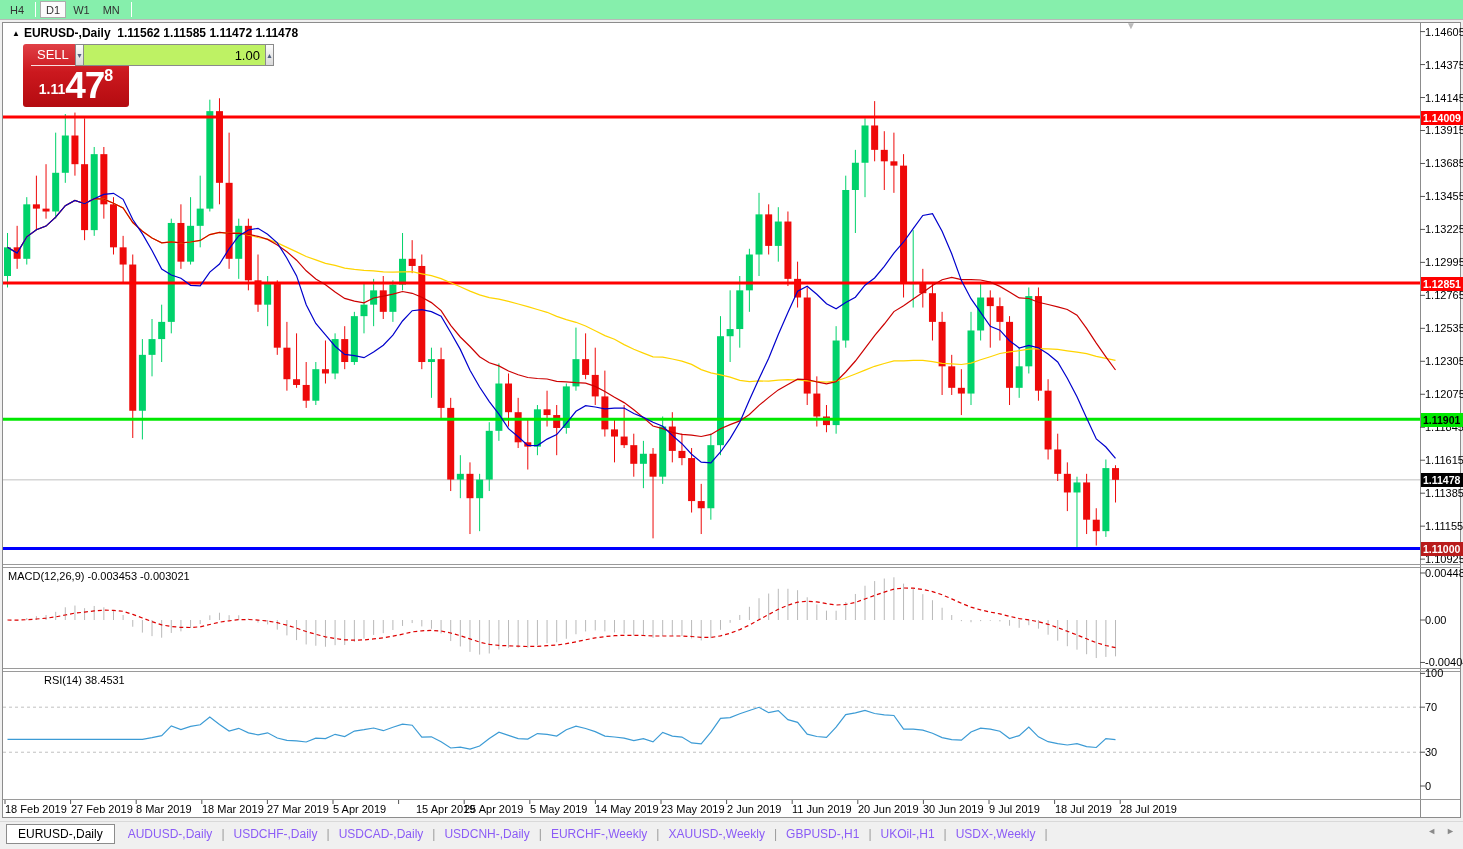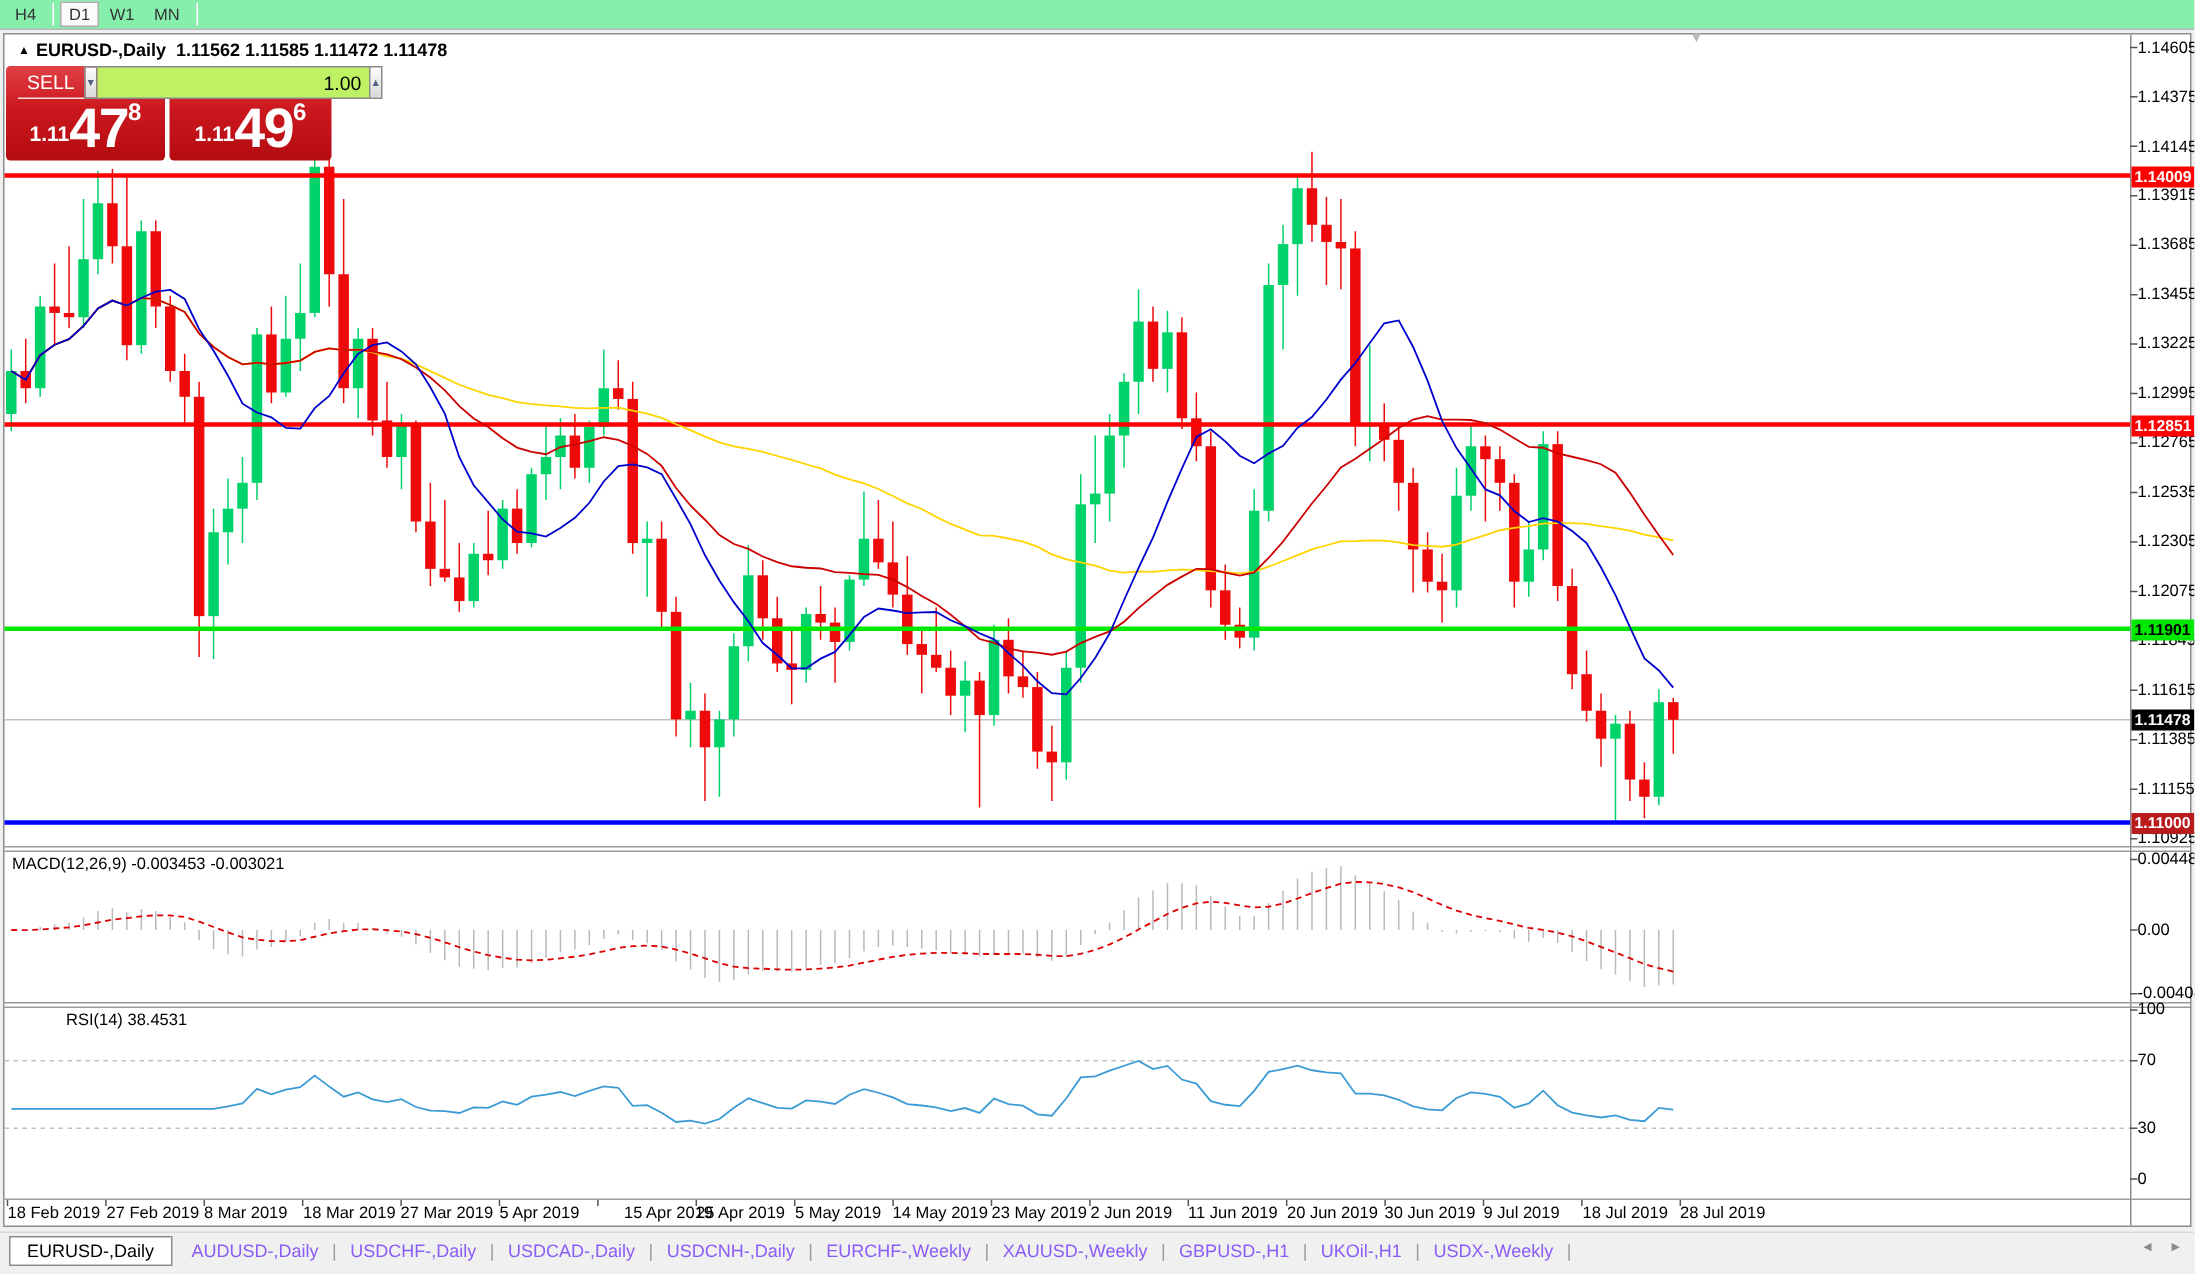--- a/index.html
+++ b/index.html
@@ -13,21 +13,21 @@
            display:flex;align-items:center;padding-left:4px;}
   .tfbtn{height:17px;min-width:26px;padding:0 5px;display:flex;align-items:center;justify-content:center;
          font-size:11px;color:#333;border:1px solid transparent;margin-right:1px;}
   .tfbtn.active{background:#fbfbfb;border:1px solid #adadad;}
   .tbsep{width:1px;height:15px;background:#c0c0c0;border-right:1px solid #fff;margin:0 4px;}
   
   .chart-title{left:12px;top:26px;font-size:12px;font-weight:bold;color:#000;white-space:nowrap;}
   .chart-title .arr{font-size:8px;position:relative;top:-1px;margin-right:4px;color:#000;}
   .scroll-end{left:1126px;top:20px;color:#b9b9b9;font-size:10px;}
   
-  .otc{left:4px;top:44px;width:217px;height:52px;}
+  .otc{left:23px;top:44px;width:217px;height:52px;}
   .redbox{position:absolute;top:0;height:63px;background:linear-gradient(180deg,#e04046 0%,#cb181e 45%,#b40b10 100%);
           border-radius:3px;color:#fff;}
   .redbox.sell{left:0;width:106px;}
   .redbox.buy{left:109px;width:108px;}
   .box-head{position:absolute;top:3px;height:18px;font-size:13px;color:#fff;}
   .box-head span{border-bottom:1px solid rgba(255,255,255,.85);padding:0 6px 3px 6px;}
   .sell .box-head{left:8px;}
   .buy .box-head{right:8px;}
   .price-row{position:absolute;left:0;right:0;bottom:2px;height:40px;white-space:nowrap;text-align:center;}
   .p-pre{font-size:14px;font-weight:bold;vertical-align:baseline;position:relative;top:-4px;}
@@ -483,26 +483,20 @@
   </div>
   <div class="ov scroll-end">▼</div>
 
   <div class="ov otc">
     <div class="redbox sell">
       <div class="box-head"><span>SELL</span></div>
       <div class="price-row">
         <span class="p-pre">1.11</span><span class="p-big">47</span><span class="p-sup">8</span>
       </div>
     </div>
-    <div class="redbox buy">
-      <div class="box-head"><span>BUY</span></div>
-      <div class="price-row">
-        <span class="p-pre">1.11</span><span class="p-big">49</span><span class="p-sup">6</span>
-      </div>
-    </div>
     <div class="lot">
       <div class="spin">
           <span>▼</span>
         </div>
       <input class="lotfield" value="1.00" style="">
       <div class="spin">
           <span>▲</span>
         </div>
     </div>
   </div>

